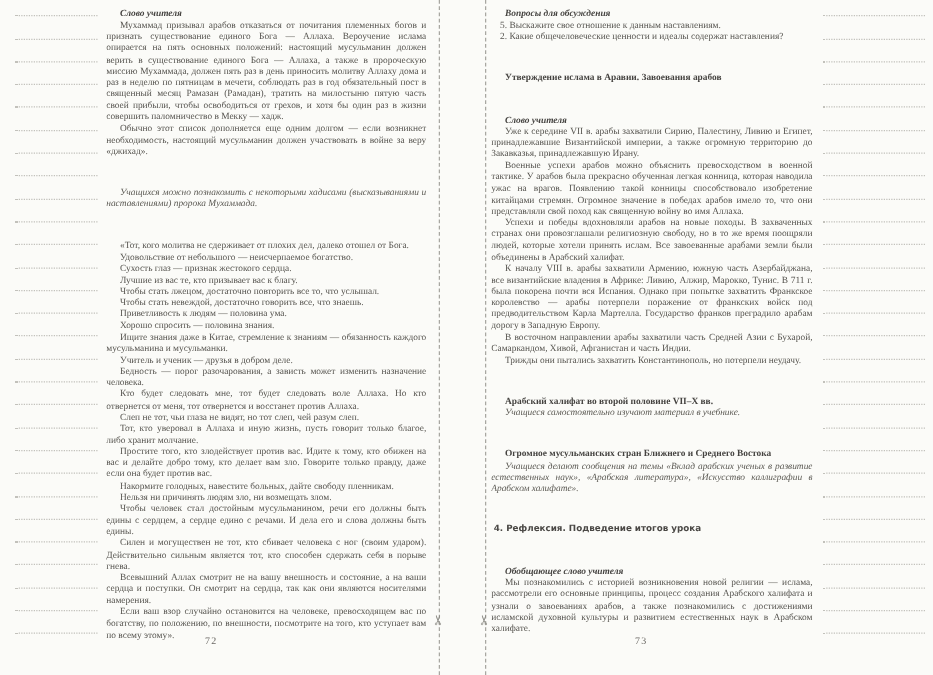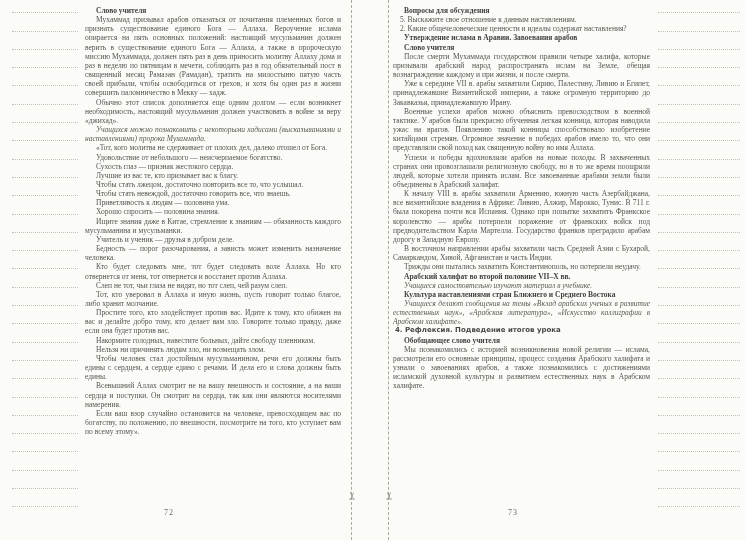--- a/index.html
+++ b/index.html
@@ -14,26 +14,26 @@
   .notes-col.right{left:658px;width:82px;}
   .rule-line{height:18.3px;box-sizing:border-box;border-bottom:1px dotted #c2c1bb;}
   
   .page{position:absolute;top:6px;height:530px;overflow:hidden;}
   .page.left{left:85px;width:256px;}
   .page.right{left:393px;width:257px;}
   .blk{
     margin:0;font-size:7.5px;line-height:9.15px;color:#55534e;
     text-align:justify;text-indent:11px;
   }
-  .blk.h-bi{font-weight:bold;color:#454340;}
+  .blk.h-bi{font-weight:bold;font-style:italic;color:#454340;}
   .blk.h-b{font-weight:bold;color:#454340;}
   .blk.h-sans{font-family:"DejaVu Sans",sans-serif;font-size:7px;font-weight:bold;color:#4a4845;text-indent:2px;text-align:left;}
   .blk.it{font-style:italic;color:#5a5852;}
   .blk.li{text-indent:-11px;padding-left:18px;}
-  .blk.gap{margin-top:0;}
+  .blk.gap{margin-top:24px;}
   
   .page-number{
     position:absolute;top:508px;transform:translateX(-50%);
     font-size:8px;color:#6b6965;letter-spacing:1px;
   }
   .page-number.n-left{left:169px;}
   .page-number.n-right{left:513px;}
   
   .cut-line{position:absolute;top:0;height:540px;width:0;border-left:1px dashed #a8a7a1;}
   .cut-line.a{left:351px;}
@@ -130,39 +130,39 @@
     <p class="blk body">Ищите знания даже в Китае, стремление к знаниям — обязанность каждого мусульманина и мусульманки.</p>
     <p class="blk body">Учитель и ученик — друзья в добром деле.</p>
     <p class="blk body">Бедность — порог разочарования, а зависть может изменить назначение человека.</p>
     <p class="blk body">Кто будет следовать мне, тот будет следовать воле Аллаха. Но кто отвернется от меня, тот отвернется и восстанет против Аллаха.</p>
     <p class="blk body">Слеп не тот, чьи глаза не видят, но тот слеп, чей разум слеп.</p>
     <p class="blk body">Тот, кто уверовал в Аллаха и иную жизнь, пусть говорит только благое, либо хранит молчание.</p>
     <p class="blk body">Простите того, кто злодействует против вас. Идите к тому, кто обижен на вас и делайте добро тому, кто делает вам зло. Говорите только правду, даже если она будет против вас.</p>
     <p class="blk body">Накормите голодных, навестите больных, дайте свободу пленникам.</p>
     <p class="blk body">Нельзя ни причинять людям зло, ни возмещать злом.</p>
     <p class="blk body">Чтобы человек стал достойным мусульманином, речи его должны быть едины с сердцем, а сердце едино с речами. И дела его и слова должны быть едины.</p>
+    <p class="blk body">Силен и могуществен не тот, кто сбивает человека с ног (своим ударом). Действительно сильным является тот, кто способен сдержать себя в порыве гнева.</p>
     <p class="blk body">Всевышний Аллах смотрит не на вашу внешность и состояние, а на ваши сердца и поступки. Он смотрит на сердца, так как они являются носителями намерения.</p>
     <p class="blk body">Если ваш взор случайно остановится на человеке, превосходящем вас по богатству, по положению, по внешности, посмотрите на того, кто уступает вам по всему этому».</p>
   </div>
 <div class="page right">
     <p class="blk h-bi">Вопросы для обсуждения</p>
     <p class="blk li">5. Выскажите свое отношение к данным наставлениям.</p>
     <p class="blk li">2. Какие общечеловеческие ценности и идеалы содержат наставления?</p>
     <p class="blk h-b gap">Утверждение ислама в Аравии. Завоевания арабов</p>
     <p class="blk h-bi gap">Слово учителя</p>
-    <p class="blk body">После смерти Мухаммада государством правили четыре халифа, которые призывали арабский народ распространять ислам на Земле, обещая вознаграждение каждому и при жизни, и после смерти.</p>
     <p class="blk body">Уже к середине VII в. арабы захватили Сирию, Палестину, Ливию и Египет, принадлежавшие Византийской империи, а также огромную территорию до Закавказья, принадлежавшую Ирану.</p>
     <p class="blk body">Военные успехи арабов можно объяснить превосходством в военной тактике. У арабов была прекрасно обученная легкая конница, которая наводила ужас на врагов. Появлению такой конницы способствовало изобретение китайцами стремян. Огромное значение в победах арабов имело то, что они представляли свой поход как священную войну во имя Аллаха.</p>
     <p class="blk body">Успехи и победы вдохновляли арабов на новые походы. В захваченных странах они провозглашали религиозную свободу, но в то же время поощряли людей, которые хотели принять ислам. Все завоеванные арабами земли были объединены в Арабский халифат.</p>
     <p class="blk body">К началу VIII в. арабы захватили Армению, южную часть Азербайджана, все византийские владения в Африке: Ливию, Алжир, Марокко, Тунис. В 711 г. была покорена почти вся Испания. Однако при попытке захватить Франкское королевство — арабы потерпели поражение от франкских войск под предводительством Карла Мартелла. Государство франков преградило арабам дорогу в Западную Европу.</p>
     <p class="blk body">В восточном направлении арабы захватили часть Средней Азии с Бухарой, Самаркандом, Хивой, Афганистан и часть Индии.</p>
     <p class="blk body">Трижды они пытались захватить Константинополь, но потерпели неудачу.</p>
     <p class="blk h-b gap">Арабский халифат во второй половине VII–X вв.</p>
     <p class="blk it">Учащиеся самостоятельно изучают материал в учебнике.</p>
-    <p class="blk h-b gap">Культура наставлениями стран Ближнего и Среднего Востока</p>
+    <p class="blk h-b gap">Огромное мусульманских стран Ближнего и Среднего Востока</p>
     <p class="blk it">Учащиеся делают сообщения на темы «Вклад арабских ученых в развитие естественных наук», «Арабская литература», «Искусство каллиграфии в Арабском халифате».</p>
     <p class="blk h-sans gap">4. Рефлексия. Подведение итогов урока</p>
     <p class="blk h-bi gap">Обобщающее слово учителя</p>
     <p class="blk body">Мы познакомились с историей возникновения новой религии — ислама, рассмотрели его основные принципы, процесс создания Арабского халифата и узнали о завоеваниях арабов, а также познакомились с достижениями исламской духовной культуры и развитием естественных наук в Арабском халифате.</p>
   </div>
 
 <div class="page-number n-left">72</div>
 <div class="page-number n-right">73</div>
 
 </body></html>

